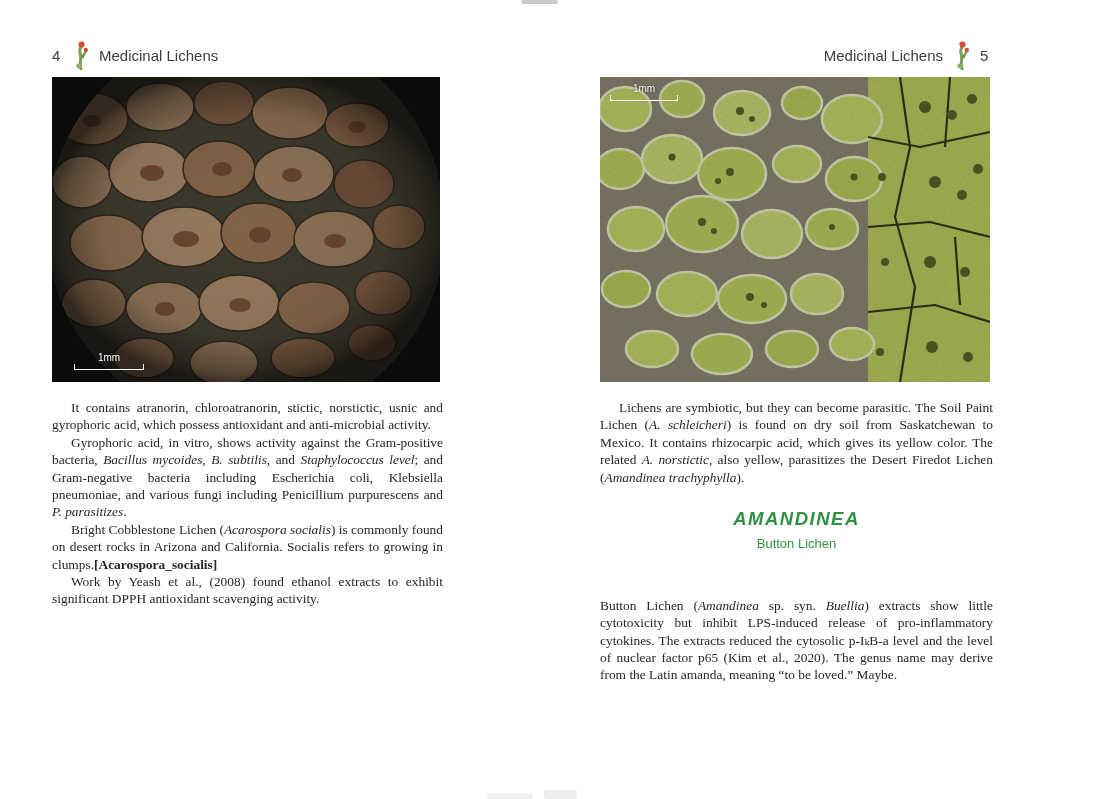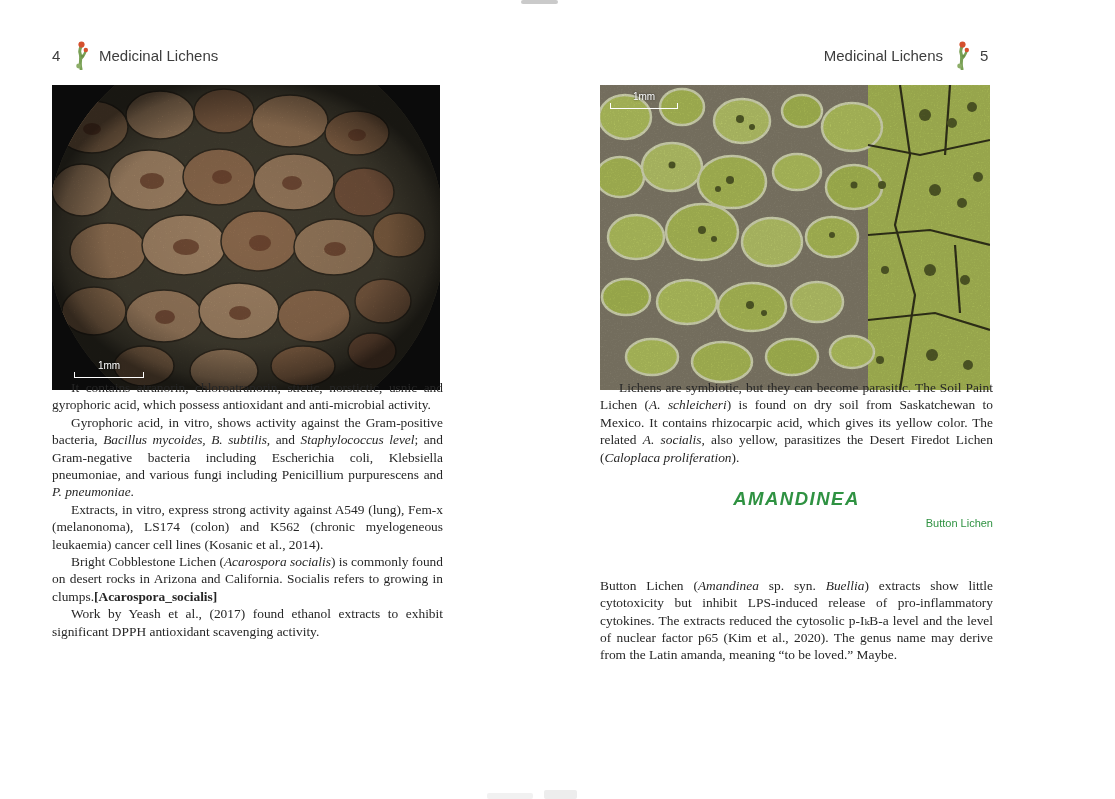--- a/index.html
+++ b/index.html
@@ -10,48 +10,48 @@
 
   
   .pg-header { position:absolute; top:40px; display:flex; align-items:center; gap:9px;
                font-family:"Liberation Sans","DejaVu Sans",sans-serif; font-size:15px; color:#3d3d3d; }
   #h-left  { left:52px; }
   #h-right { right:125px; }
   .pg-header .pn { min-width:10px; }
   .licon { display:inline-flex; width:19px; height:30px; }
 
   
-  figure { position:absolute; top:85px; overflow:hidden; }
+  figure { position:absolute; top:77px; overflow:hidden; }
   #fig-left  { left:52px;  width:388px; height:305px; background:#000; }
   #fig-right { left:600px; width:390px; height:305px; background:#8d8673; }
   figure svg { display:block; width:100%; height:100%; }
 
   .scalebar { position:absolute; text-align:center;
               font-family:"Liberation Sans","DejaVu Sans",sans-serif; font-size:10px; color:#fff;
               text-shadow:0 0 2px rgba(0,0,0,.8); }
   .scalebar .bracket { height:6px; border-left:1.5px solid #fff; border-right:1.5px solid #fff;
                        border-bottom:1.5px solid #fff; margin-top:1px; }
   #sb-left  { left:22px; bottom:12px; width:70px; }
   #sb-right { left:10px; top:6px;    width:68px; }
 
   
-  .col { position:absolute; top:379px; color:#262626; font-size:13.4px; line-height:17.4px;
+  .col { position:absolute; top:399px; color:#262626; font-size:13.4px; line-height:17.4px;
          text-align:justify; }
   #col-left  { left:52px;  width:391px; }
   #col-right { left:600px; width:393px; }
   .col p { text-indent:19px; }
   .col p.no-indent { text-indent:0;margin-top:44px; }
   .col i { }
   .col b { font-weight:bold; }
 
   .genus-heading { font-family:"Liberation Sans","DejaVu Sans",sans-serif; font-style:italic;
                    font-weight:600; font-size:18.5px; letter-spacing:1.5px; color:var(--accent-green);
                    text-align:center; text-indent:0; margin:24px 0 8px; }
   .common-name   { font-family:"Liberation Sans","DejaVu Sans",sans-serif; font-weight:500;
-                   font-size:11px; color:var(--accent-green); text-align:right; text-indent:0;
+                   font-size:13px; color:var(--accent-green); text-align:center; text-indent:0;
                    margin:0 0 14px; }
 
   
   .artifact { position:absolute; border-radius:2px; }
   #art-top { left:521px; top:0; width:37px; height:4px; background:#9e9e9e; opacity:.55; }
   #art-b1  { left:487px; top:793px; width:46px; height:6px; background:#f1f1f1; }
   #art-b2  { left:544px; top:790px; width:33px; height:9px; background:#ededed; }
 </style>
 </head>
 <body>
@@ -229,28 +229,27 @@
       <rect width="390" height="305" filter="url(#grain2)" opacity="0.18"></rect>
     </svg>
     <div id="sb-right" class="scalebar">
       <span>1mm</span>
       <div class="bracket"></div>
     </div>
   </figure>
 
   <section id="col-left" class="col">
     <p><span>It contains atranorin, chloroatranorin, stictic, norstictic, usnic and gyrophoric acid, which possess antioxidant and anti-microbial activity.</span></p>
-    <p><span>Gyrophoric acid, in vitro, shows activity against the Gram-positive bacteria, </span><i>Bacillus mycoides, B. subtilis,</i><span> and </span><i>Staphylococcus level</i><span>; and Gram-negative bacteria including Escherichia coli, Klebsiella pneumoniae, and various fungi including Penicillium purpurescens and </span><i>P. pneumoniae</i><span>.</span></p>
-    <p><span>Extracts, in vitro, express strong activity against A549 (lung), Fem-x (melanonoma), LS174 (colon) and K562 (chronic myelogeneous leukaemia) cancer cell lines (Kosanic et al., 2014).</span></p>
+    <p><span>Gyrophoric acid, in vitro, shows activity against the Gram-positive bacteria, </span><i>Bacillus mycoides, B. subtilis,</i><span> and </span><i>Staphylococcus level</i><span>; and Gram-negative bacteria including Escherichia coli, Klebsiella pneumoniae, and various fungi including Penicillium purpurescens and </span><i>P. parasitizes</i><span>.</span></p>
     <p><span>Bright Cobblestone Lichen (</span><i>Acarospora socialis</i><span>) is commonly found on desert rocks in Arizona and California. Socialis refers to growing in clumps.</span><b>[Acarospora_socialis]</b></p>
-    <p><span>Work by Yeash et al., (2017) found ethanol extracts to exhibit significant DPPH antioxidant scavenging activity.</span></p>
+    <p><span>Work by Yeash et al., (2008) found ethanol extracts to exhibit significant DPPH antioxidant scavenging activity.</span></p>
   </section>
 
   <section id="col-right" class="col">
-    <p><span>Lichens are symbiotic, but they can become parasitic. The Soil Paint Lichen (</span><i>A. schleicheri</i><span>) is found on dry soil from Saskatchewan to Mexico. It contains rhizocarpic acid, which gives its yellow color. The related </span><i>A. socialis</i><span>, also yellow, parasitizes the Desert Firedot Lichen (</span><i>Caloplaca proliferation</i><span>).</span></p>
+    <p><span>Lichens are symbiotic, but they can become parasitic. The Soil Paint Lichen (</span><i>A. schleicheri</i><span>) is found on dry soil from Saskatchewan to Mexico. It contains rhizocarpic acid, which gives its yellow color. The related </span><i>A. norstictic</i><span>, also yellow, parasitizes the Desert Firedot Lichen (</span><i>Amandinea trachyphylla</i><span>).</span></p>
     <h2 class="genus-heading">AMANDINEA</h2>
     <h3 class="common-name">Button Lichen</h3>
     <p class="no-indent"><span>Button Lichen (</span><i>Amandinea</i><span> sp. syn. </span><i>Buellia</i><span>) extracts show little cytotoxicity but inhibit LPS-induced release of pro-inflammatory cytokines. The extracts reduced the cytosolic p-IₖB-a level and the level of nuclear factor p65 (Kim et al., 2020). The genus name may derive from the Latin amanda, meaning “to be loved.” Maybe.</span></p>
   </section>
 
   <div id="art-b1" class="artifact"></div>
   <div id="art-b2" class="artifact"></div>
 
 </div>
 

